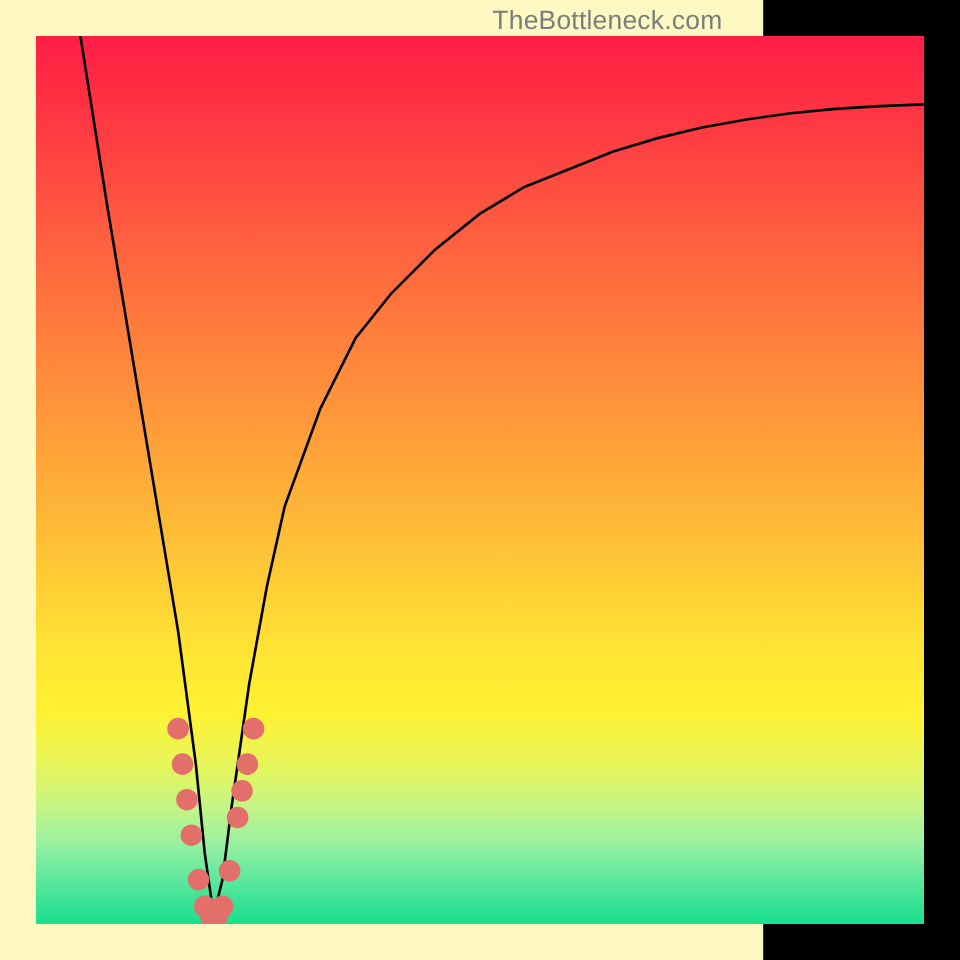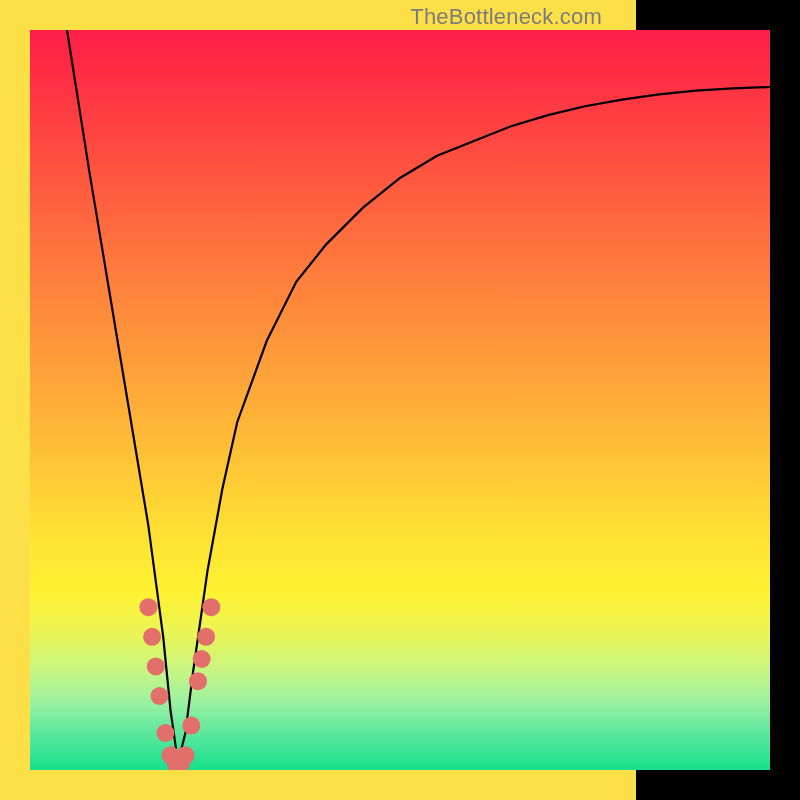--- a/index.html
+++ b/index.html
@@ -8,21 +8,21 @@
     width: 800px;
     height: 800px;
     overflow: hidden;
     background: #000;
     font-family: Arial, Helvetica, sans-serif;
   }
   .frame {
     position: relative;
     width: 636px;
     height: 800px;
-    background: #fde047;
+    background: #fef9c3;
   }
   .plot-area {
     position: absolute;
     left: 30px;
     top: 30px;
     width: 740px;
     height: 740px;
     background: linear-gradient(
       to bottom,
       #ff1e46 0%,

